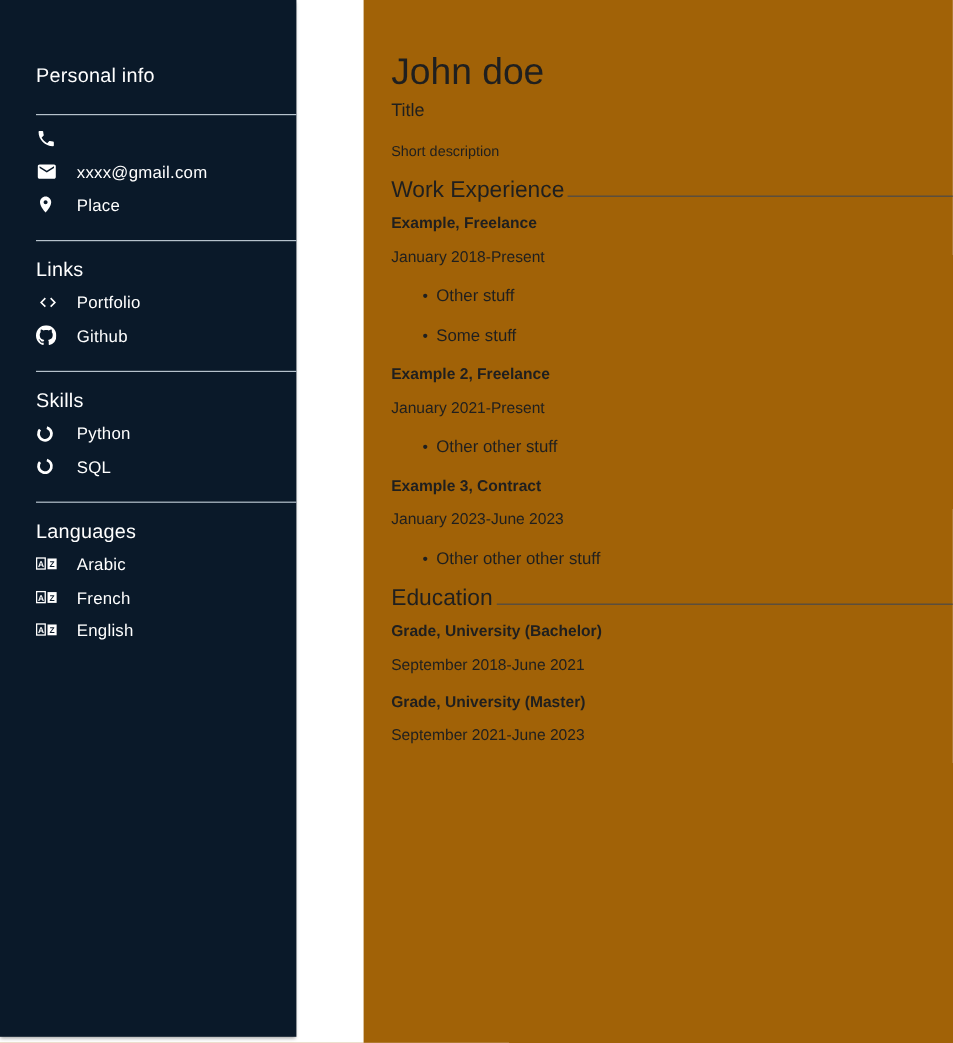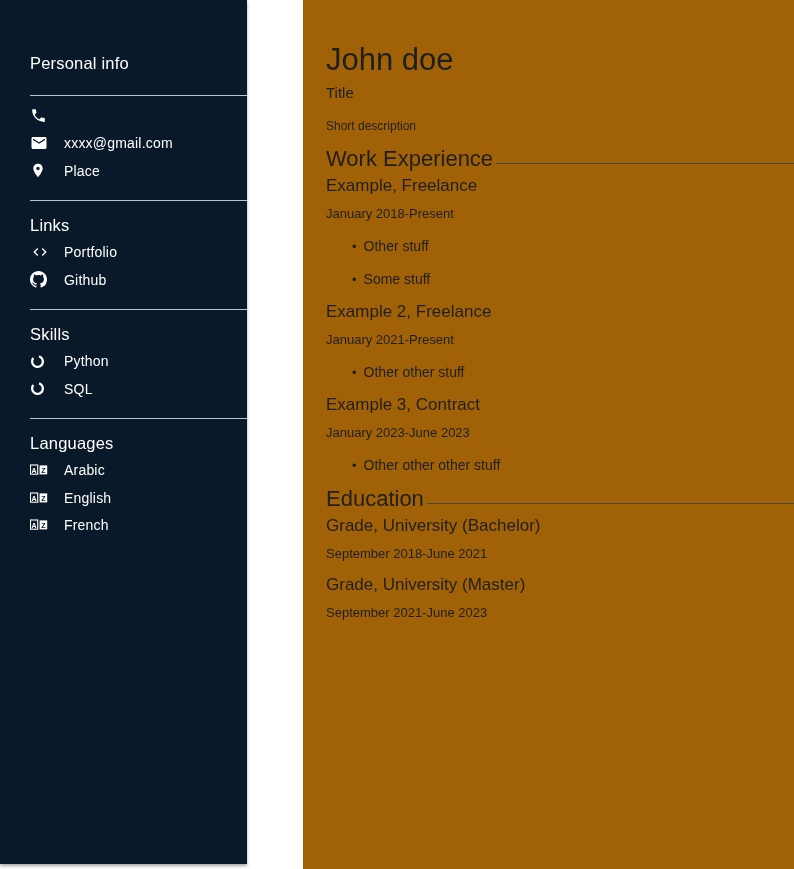--- a/index.html
+++ b/index.html
@@ -48,29 +48,29 @@
   
   .main{
     position:absolute;left:303px;top:0;right:0;bottom:0;
     padding:45px 0 0 23px;background:#a16207;
   }
   .name{font-size:31px;line-height:30px;font-weight:400;margin:0;}
   .person-title{font-size:15px;line-height:15px;margin-top:10px;}
   .short-desc{font-size:12px;line-height:14px;margin-top:19px;margin-bottom:15px;}
   .section-head{
     display:flex;align-items:flex-end;
-    font-size:22px;line-height:18px;font-weight:400;
+    font-size:19px;line-height:18px;font-weight:400;
     margin-top:17px;margin-bottom:9px;justify-content:flex-end;
   }
   .section-head .rule{
     flex:1;height:0;border-bottom:1.5px solid var(--rule);
     margin-left:3px;margin-bottom:4px;
   }
   .entry + .entry{margin-top:16px;}
-  .entry-title{font-size:17px;line-height:17px;font-weight:400;margin:0;}
+  .entry-title{font-size:13px;line-height:17px;font-weight:700;margin:0;}
   .entry-period{font-size:13px;line-height:13px;margin-top:13px;}
   .bullets{list-style:none;margin:19px 0 0 0;padding:0 0 0 26px;}
   .bullets li{font-size:14px;line-height:14px;}
   .bullets li + li{margin-top:18px;}
   .bullets li::before{content:"•";margin-right:7px;font-size:13px;}
 </style>
 </head>
 <body>
 
 <div class="sidebar">
@@ -159,32 +159,32 @@
         </div>
         <div class="side-row">
           <span class="ic">
             <svg width="18" height="12" viewBox="0 0 18 12">
               <rect x="0.5" y="1" width="7.2" height="9.2" fill="none" stroke="#fff" stroke-width="1.1"></rect>
               <text x="4.1" y="8.6" font-size="7" font-weight="bold" fill="#fff" text-anchor="middle" font-family="Liberation Sans,sans-serif">A</text>
               <rect x="9.6" y="1.4" width="7.6" height="9" fill="#fff"></rect>
               <text x="13.4" y="8.7" font-size="7" font-weight="bold" fill="#0a1929" text-anchor="middle" font-family="Liberation Sans,sans-serif">Z</text>
             </svg>
           </span>
-          <span class="lbl">English</span>
+          <span class="lbl">French</span>
         </div>
         <div class="side-row">
           <span class="ic">
             <svg width="18" height="12" viewBox="0 0 18 12">
               <rect x="0.5" y="1" width="7.2" height="9.2" fill="none" stroke="#fff" stroke-width="1.1"></rect>
               <text x="4.1" y="8.6" font-size="7" font-weight="bold" fill="#fff" text-anchor="middle" font-family="Liberation Sans,sans-serif">A</text>
               <rect x="9.6" y="1.4" width="7.6" height="9" fill="#fff"></rect>
               <text x="13.4" y="8.7" font-size="7" font-weight="bold" fill="#0a1929" text-anchor="middle" font-family="Liberation Sans,sans-serif">Z</text>
             </svg>
           </span>
-          <span class="lbl">French</span>
+          <span class="lbl">English</span>
         </div>
       </div>
     </div>
 </div>
 
 <div class="main">
   <h1 class="name">John doe</h1>
   <div class="person-title">Title</div>
   <div class="short-desc">Short description</div>
   <div>

